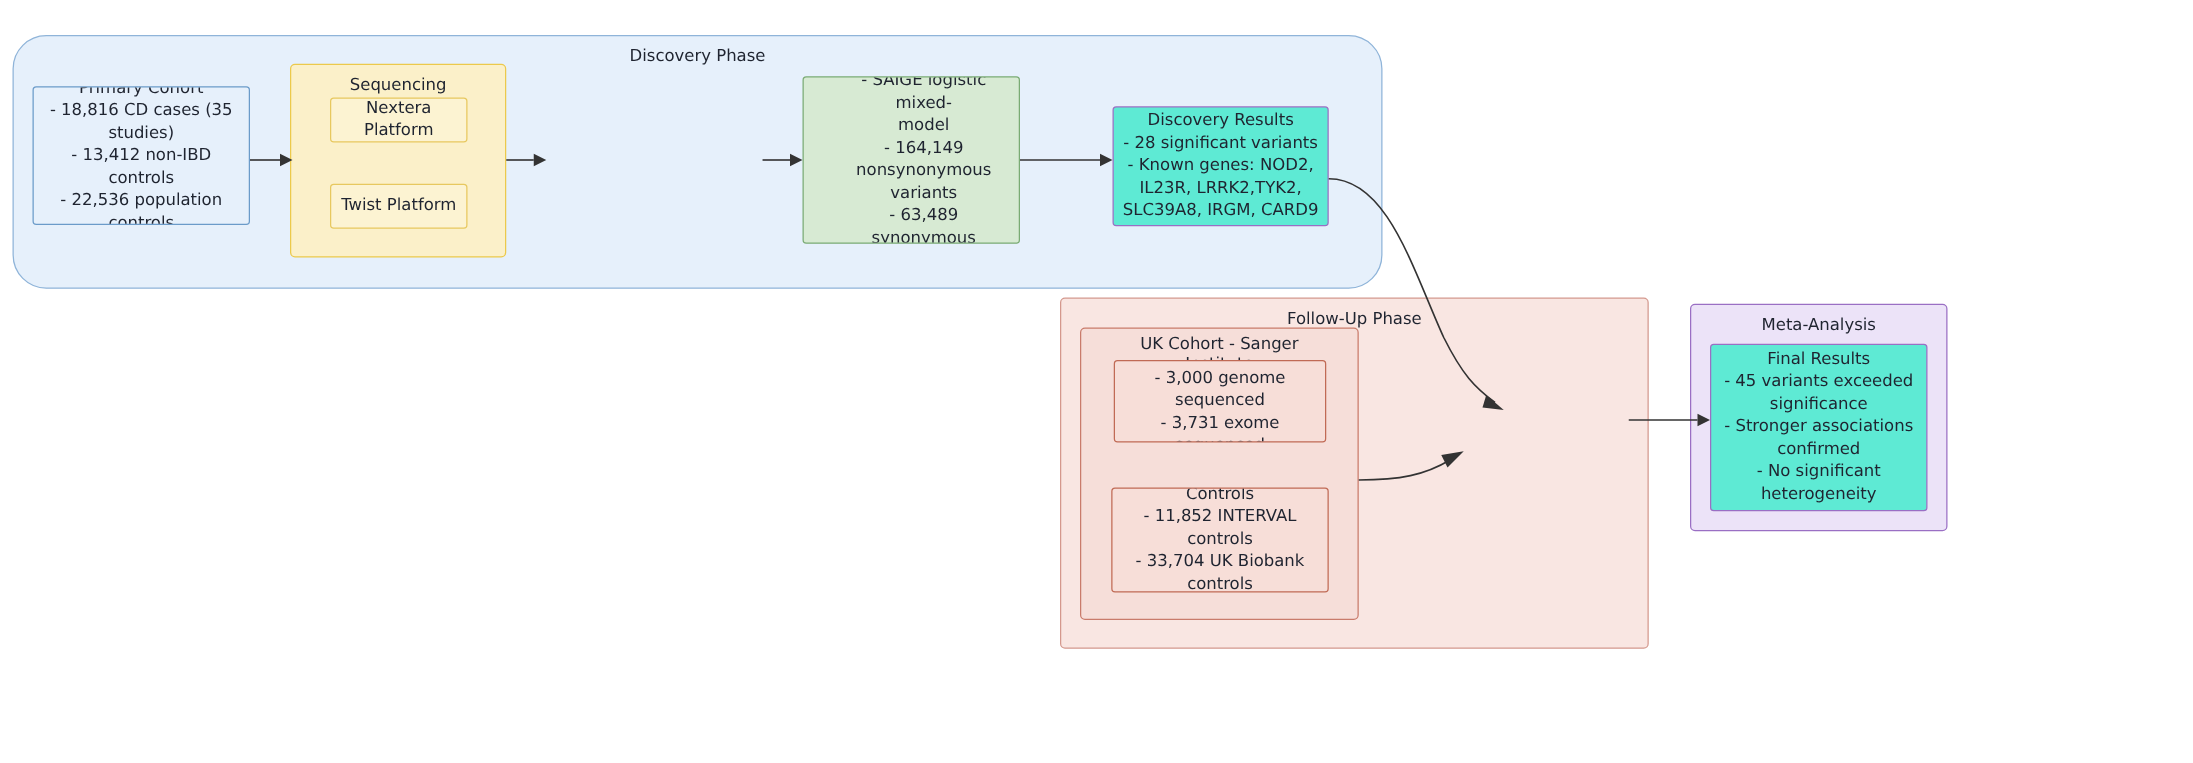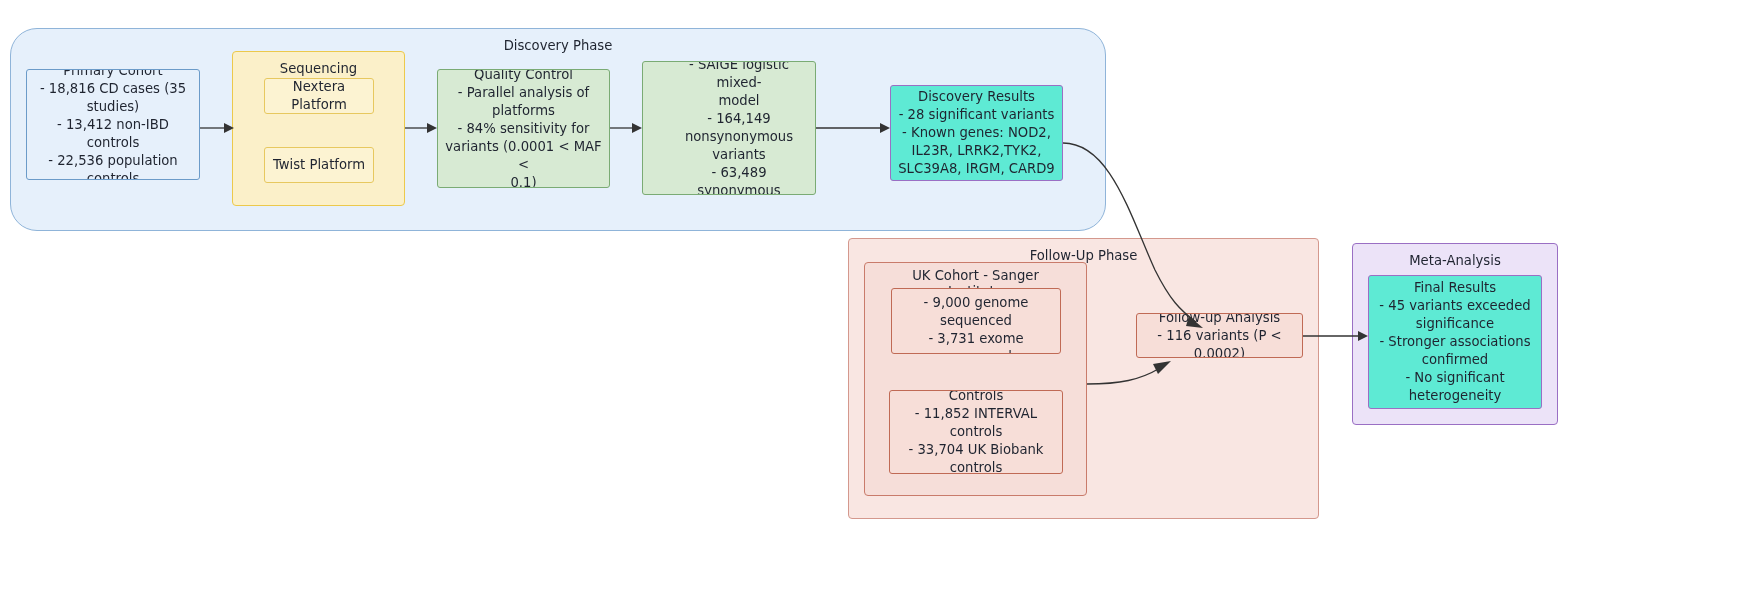--- a/index.html
+++ b/index.html
@@ -102,30 +102,20 @@
       <span class="ln">Nextera Platform</span>
     </span>
   </div>
 
   <div class="node n-yellow" style="left:264px; top:147px; width:110px; height:36px;justify-content:center;">
     <span class="lines">
       <span class="ln">Twist Platform</span>
     </span>
   </div>
 
-  <div class="node n-green" style="left:437px; top:69px; width:173px; height:119px;">
-    <span class="lines">
-      <span class="ln">Quality Control</span>
-      <span class="ln">- Parallel analysis of</span>
-      <span class="ln">platforms</span>
-      <span class="ln">- 84% sensitivity for</span>
-      <span class="ln">variants (0.0001 &lt; MAF &lt;</span>
-      <span class="ln">0.1)</span>
-    </span>
-  </div>
 
   <div class="node n-green" style="left:642px; top:61px; width:174px; height:134px;padding-left:26px;">
     <span class="lines">
       <span class="ln">Initial Analysis</span>
       <span class="ln">- SAIGE logistic mixed-</span>
       <span class="ln">model</span>
       <span class="ln">- 164,149 nonsynonymous</span>
       <span class="ln">variants</span>
       <span class="ln">- 63,489 synonymous</span>
       <span class="ln">variants</span>
@@ -146,40 +136,34 @@
     <div class="subgraph-title">Follow-Up Phase</div>
   </div>
 
   <div class="subgraph" id="sg-ukcohort" style="left:864px; top:262px; width:223px; height:234px;">
     <div class="subgraph-title" style="top:5px; padding:0 18px;">UK Cohort - Sanger Institute</div>
   </div>
 
   <div class="node n-red" style="left:891px; top:288px; width:170px; height:66px;">
     <span class="lines">
       <span class="ln">CD Cases</span>
-      <span class="ln">- 9,000 genome sequenced</span>
+      <span class="ln">- 3,000 genome sequenced</span>
       <span class="ln">- 3,731 exome sequenced</span>
     </span>
   </div>
 
   <div class="node n-red" style="left:889px; top:390px; width:174px; height:84px;">
     <span class="lines">
       <span class="ln">Controls</span>
       <span class="ln">- 11,852 INTERVAL controls</span>
       <span class="ln">- 33,704 UK Biobank</span>
       <span class="ln">controls</span>
     </span>
   </div>
 
-  <div class="node n-red" style="left:1136px; top:313px; width:167px; height:45px;">
-    <span class="lines">
-      <span class="ln">Follow-up Analysis</span>
-      <span class="ln">- 116 variants (P &lt; 0.0002)</span>
-    </span>
-  </div>
 
   <div class="subgraph" id="sg-meta" style="left:1352px; top:243px; width:206px; height:182px;">
     <div class="subgraph-title">Meta-Analysis</div>
   </div>
 
   <div class="node n-purple" style="left:1368px; top:275px; width:174px; height:134px;">
     <span class="lines">
       <span class="ln">Final Results</span>
       <span class="ln">- 45 variants exceeded</span>
       <span class="ln">significance</span>

